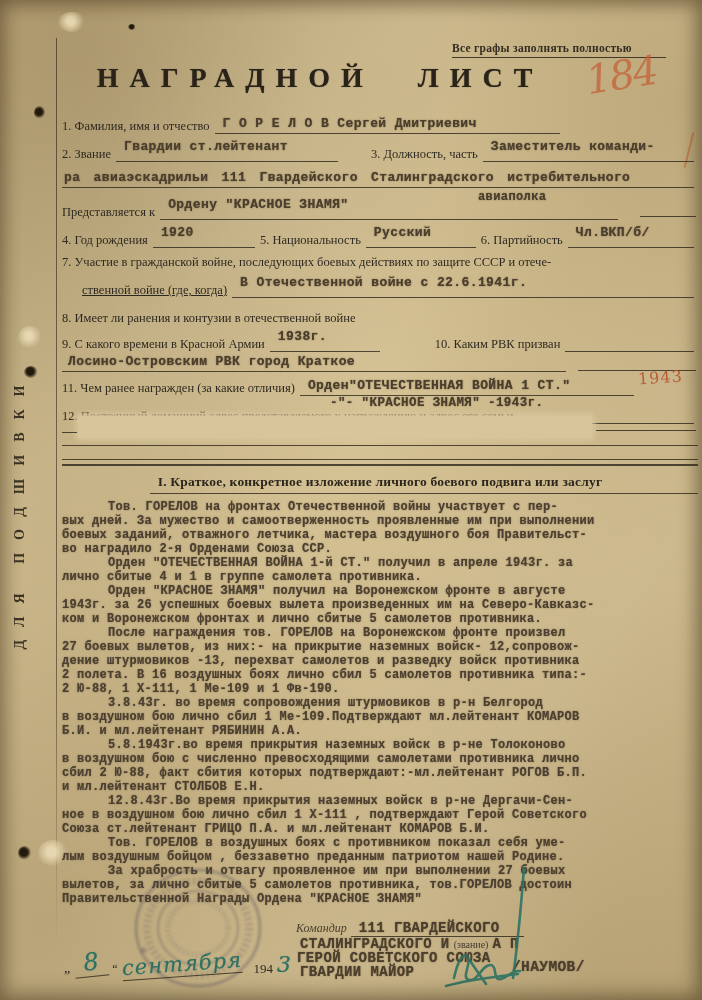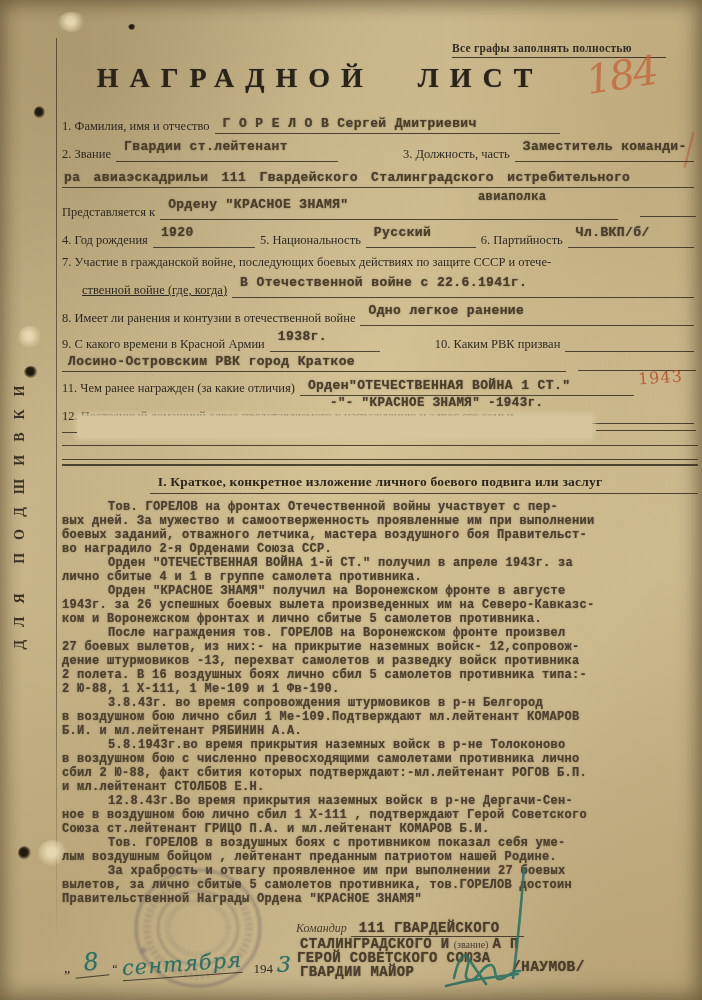--- a/index.html
+++ b/index.html
@@ -84,21 +84,21 @@
   <div class="red-tick"></div>
 
   <div class="row" style="top:114px;right:142px;">
     <span class="lbl">1. Фамилия, имя и отчество</span>
     <span class="fill"><span class="typed val">Г О Р Е Л О В   Сергей Дмитриевич</span></span>
   </div>
 
   <div class="row" style="top:142px;">
     <span class="lbl">2. Звание</span>
     <span class="fill" style="flex:0 0 212px;"><span class="typed val up">Гвардии ст.лейтенант</span></span>
-    <span class="lbl" style="margin-left:60px;">3. Должность, часть</span>
+    <span class="lbl" style="margin-left:28px;">3. Должность, часть</span>
     <span class="fill"><span class="typed val up">Заместитель команди-</span></span>
   </div>
   <div class="row" style="top:168px;">
     <span class="fill" style="padding-left:2px;"><span class="typed val" style="word-spacing:5px;">ра  авиаэскадрильи 111 Гвардейского Сталинградского истребительного</span></span>
   </div>
   <div class="sigline" style="top:186px;left:478px;">
     <span class="typed" style="font-size:12px;">авиаполка</span>
   </div>
 
   <div class="row" style="top:200px;right:84px;">
@@ -119,21 +119,20 @@
   <div class="sigline" style="top:252px;left:62px;">
     <span class="lbl">7. Участие в гражданской войне, последующих боевых действиях по защите СССР и отече-</span>
   </div>
   <div class="row" style="top:278px;left:82px;text-decoration:underline;">
     <span class="lbl">ственной войне (где, когда)</span>
     <span class="fill"><span class="typed val up">В Отечественной войне с 22.6.1941г.</span></span>
   </div>
 
   <div class="row" style="top:306px;">
     <span class="lbl">8. Имеет ли ранения и контузии в отечественной войне</span>
-    <span class="fill"><span class="typed val up">Одно легкое ранение</span></span>
   </div>
 
   <div class="row" style="top:332px;">
     <span class="lbl">9. С какого времени в Красной Армии</span>
     <span class="fill" style="flex:0 0 100px;"><span class="typed val up">1938г.</span></span>
     <span class="lbl" style="margin-left:50px;">10. Каким РВК призван</span>
     <span class="fill"></span>
   </div>
   <div class="row" style="top:352px;right:136px;">
     <span class="fill" style="padding-left:6px;"><span class="typed val">Лосино-Островским  РВК город Краткое</span></span>
@@ -182,21 +181,21 @@
 в воздушном бою лично сбил 1 Ме-109.Подтверждают мл.лейтенант КОМАРОВ
 Б.И. и мл.лейтенант РЯБИНИН А.А.</p>
     <p>5.8.1943г.во время прикрытия наземных войск в р-не Толоконово
 в воздушном бою с численно превосходящими самолетами противника лично
 сбил 2 Ю-88, факт сбития которых подтверждают:-мл.лейтенант РОГОВ Б.П.
 и мл.лейтенант СТОЛБОВ Е.Н.</p>
     <p>12.8.43г.Во время прикрытия наземных войск в р-не Дергачи-Сен-
 ное в воздушном бою лично сбил 1 Х-111 , подтверждают Герой Советского
 Союза ст.лейтенант ГРИЦО П.А. и мл.лейтенант КОМАРОВ Б.И.</p>
     <p>Тов. ГОРЕЛОВ в воздушных боях с противником показал себя уме-
-лым воздушным бойцом , лейтенант преданным патриотом нашей Родине.</p>
+лым воздушным бойцом , беззаветно преданным патриотом нашей Родине.</p>
     <p>За храбрость и отвагу проявленное им при выполнении 27 боевых
 вылетов, за лично сбитые 5 самолетов противника, тов.ГОРЕЛОВ достоин
 Правительственной Награды Ордена "КРАСНОЕ ЗНАМЯ"</p>
   </div>
 
   <svg class="stamp" width="164" height="138" viewBox="0 0 164 138">
     <defs>
         <filter id="b1">
           <feGaussianBlur stdDeviation="0.9"></feGaussianBlur>
         </filter>

